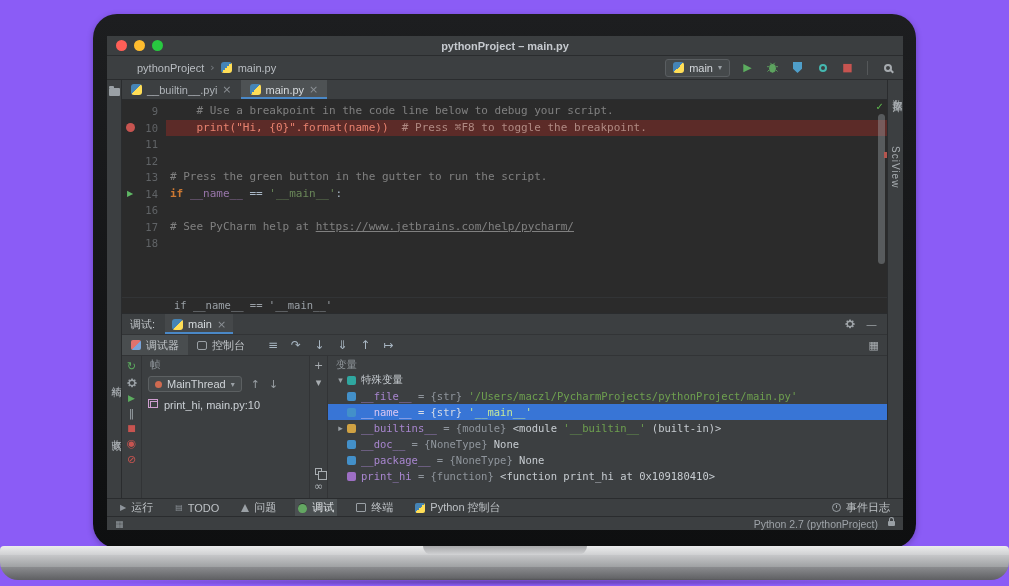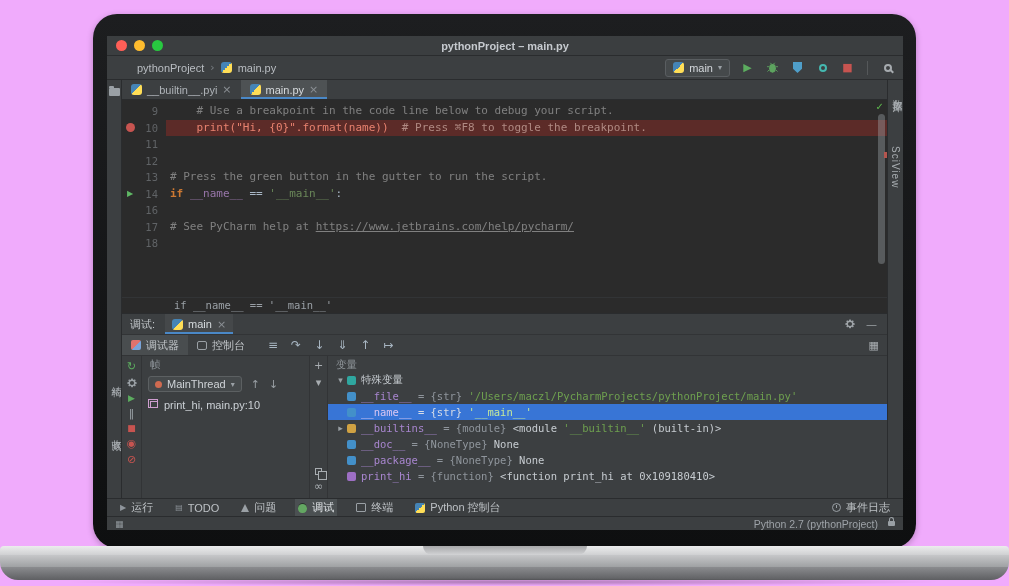--- a/index.html
+++ b/index.html
@@ -1,17 +1,17 @@
 <!DOCTYPE html>
 <html><head>
 <meta charset="utf-8">
 <style>
   * { margin:0; padding:0; box-sizing:border-box; }
   body { background:#ffffff; font-family:"Liberation Sans", sans-serif; }
-  .stage { position:relative; width:1009px; height:586px; background:#f0abfc; overflow:hidden; }
+  .stage { position:relative; width:1009px; height:586px; background:#8b5cf6; overflow:hidden; }
 
   
   .laptop { position:absolute; left:93px; top:14px; width:823px; height:534px;
             background:linear-gradient(180deg,#1d1e20,#0e0f10); border-radius:24px;
             box-shadow:0 2px 6px rgba(0,0,0,.25); }
   .screen { position:absolute; left:14px; top:22px; width:796px; height:494px;
             background:#2b2b2b; overflow:hidden; font-size:11px; color:#bbbfc4; }
   .watermark { position:absolute; left:0; right:0; bottom:1px; text-align:center;
                color:#fff; font-weight:bold; font-size:12px; letter-spacing:.3px; }
   .base { position:absolute; left:0; top:546px; width:1009px; height:34px;

